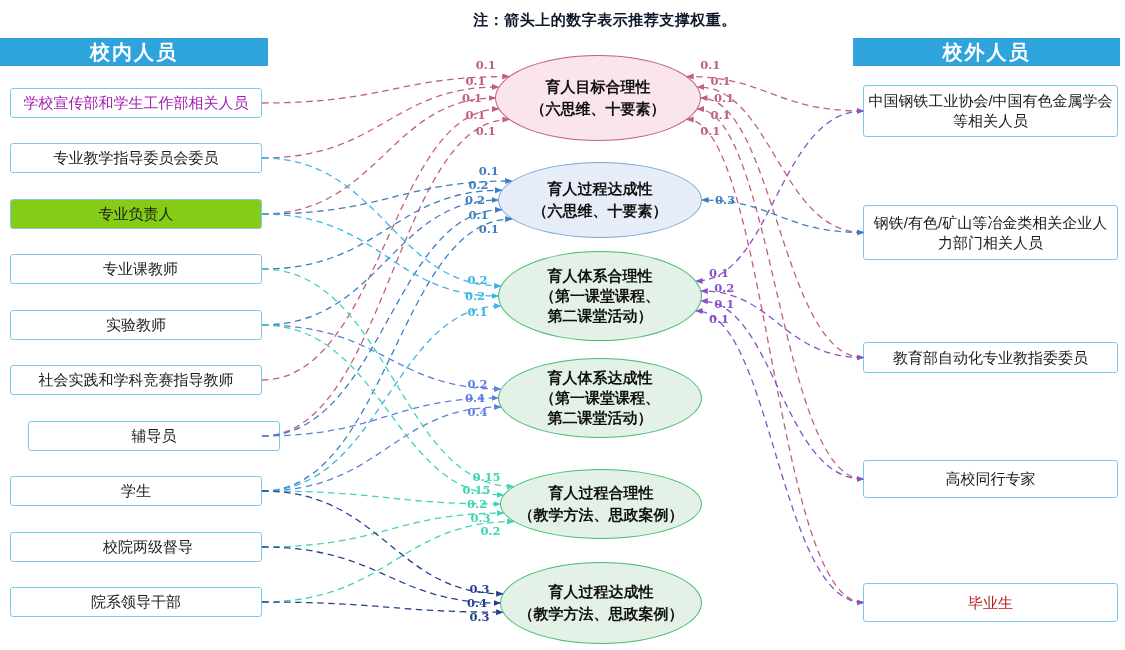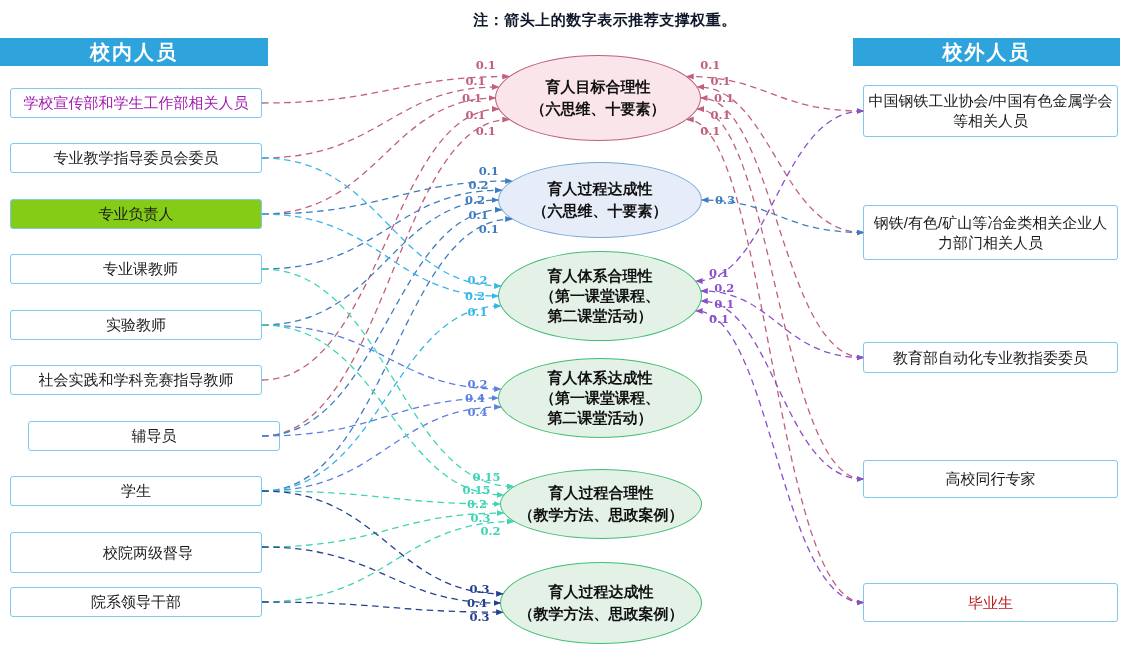--- a/index.html
+++ b/index.html
@@ -28,21 +28,21 @@
   <div class="panel-header right" style="background: rgb(46, 163, 220); color: rgb(255, 255, 255);">校外人员</div>
   <div id="left-items">
       <div class="person-box" style="left: 10px; top: 88px; width: 252px; height: 30px; border: 1.5px solid rgb(126, 200, 238); background: rgb(255, 255, 255); color: #a21caf;">学校宣传部和学生工作部相关人员</div>
       <div class="person-box" style="left: 10px; top: 143px; width: 252px; height: 30px; border: 1.5px solid rgb(126, 200, 238); background: rgb(255, 255, 255); color: rgb(26, 26, 26);">专业教学指导委员会委员</div>
       <div class="person-box" style="left: 10px; top: 199px; width: 252px; height: 30px; border: 1.5px solid rgb(126, 200, 238); background: #84cc16; color: rgb(26, 26, 26);">专业负责人</div>
       <div class="person-box" style="left: 10px; top: 254px; width: 252px; height: 30px; border: 1.5px solid rgb(126, 200, 238); background: rgb(255, 255, 255); color: rgb(26, 26, 26); padding-left: 13px;">专业课教师</div>
       <div class="person-box" style="left: 10px; top: 310px; width: 252px; height: 30px; border: 1.5px solid rgb(126, 200, 238); background: rgb(255, 255, 255); color: rgb(26, 26, 26);">实验教师</div>
       <div class="person-box" style="left: 10px; top: 365px; width: 252px; height: 30px; border: 1.5px solid rgb(126, 200, 238); background: rgb(255, 255, 255); color: rgb(26, 26, 26);">社会实践和学科竞赛指导教师</div>
       <div class="person-box" style="left: 28px; top: 421px; width: 252px; height: 30px; border: 1.5px solid rgb(126, 200, 238); background: rgb(255, 255, 255); color: rgb(26, 26, 26);">辅导员</div>
       <div class="person-box" style="left: 10px; top: 476px; width: 252px; height: 30px; border: 1.5px solid rgb(126, 200, 238); background: rgb(255, 255, 255); color: rgb(26, 26, 26);">学生</div>
-      <div class="person-box" style="left: 10px; top: 532px; width: 252px; height: 41px; border: 1.5px solid rgb(126, 200, 238); background: rgb(255, 255, 255); color: rgb(26, 26, 26); padding-left: 28px;">校院两级督导</div>
+      <div class="person-box" style="left: 10px; top: 532px; width: 252px; height: 30px; border: 1.5px solid rgb(126, 200, 238); background: rgb(255, 255, 255); color: rgb(26, 26, 26); padding-left: 28px;">校院两级督导</div>
       <div class="person-box" style="left: 10px; top: 587px; width: 252px; height: 30px; border: 1.5px solid rgb(126, 200, 238); background: rgb(255, 255, 255); color: rgb(26, 26, 26);">院系领导干部</div>
     </div>
   <div id="right-items">
       <div class="person-box" style="left: 863px; top: 85px; width: 255px; height: 52px; border: 1.5px solid rgb(126, 200, 238); background: rgb(255, 255, 255); color: rgb(26, 26, 26);">中国钢铁工业协会/中国有色金属学会等相关人员</div>
       <div class="person-box" style="left: 863px; top: 205px; width: 255px; height: 55px; border: 1.5px solid rgb(126, 200, 238); background: rgb(255, 255, 255); color: rgb(26, 26, 26);">钢铁/有色/矿山等冶金类相关企业人力部门相关人员</div>
       <div class="person-box" style="left: 863px; top: 342px; width: 255px; height: 31px; border: 1.5px solid rgb(126, 200, 238); background: rgb(255, 255, 255); color: rgb(26, 26, 26);">教育部自动化专业教指委委员</div>
       <div class="person-box" style="left: 863px; top: 460px; width: 255px; height: 38px; border: 1.5px solid rgb(126, 200, 238); background: rgb(255, 255, 255); color: rgb(26, 26, 26);">高校同行专家</div>
       <div class="person-box" style="left: 863px; top: 583px; width: 255px; height: 39px; border: 1.5px solid rgb(126, 200, 238); background: rgb(255, 255, 255); color: #b91c1c;">毕业生</div>
     </div>
   <div id="ellipses">

